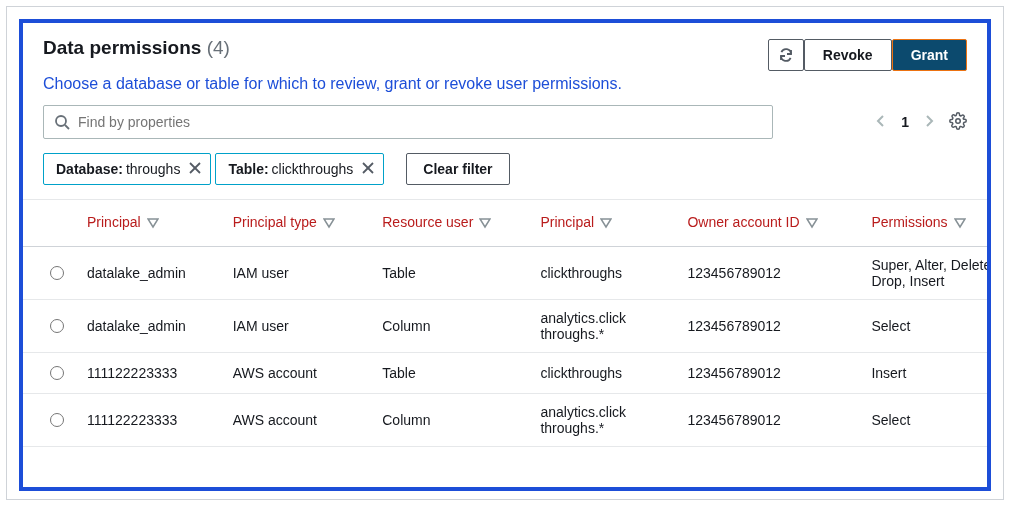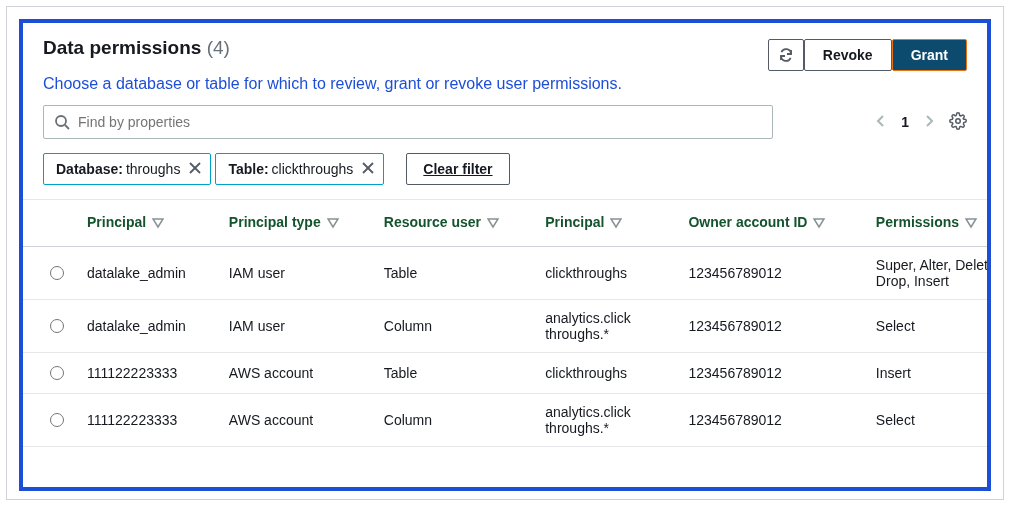--- a/index.html
+++ b/index.html
@@ -131,43 +131,42 @@
     margin-left: 8px;
     cursor: pointer;
     color: #545b64;
   }
   .btn.clear {
     border: 1px solid #545b64;
     font-weight: 700;
     padding: 0 16px;
     height: 32px;
     margin-left: 18px;
-    text-decoration: underline;
   }
   
   .table-wrap {
     overflow: auto;
     border-top: 1px solid #e6e8ea;
   }
   table {
     border-collapse: collapse;
     width: 100%;
     min-width: 1010px; 
   }
   th, td {
     text-align: left;
     border-bottom: 1px solid #e6e8ea;
     font-size: 14px;
     color: #16191f;
     padding: 8px 10px;
     vertical-align: middle;
   }
   th {
-    color: #14532d;
-    font-weight: 700;
+    color: #b91c1c;
+    font-weight: 400;
     border-bottom: 1px solid #cfd3d8;
     padding-top: 14px;
     padding-bottom: 14px;
     white-space: nowrap;
   }
   td { padding-top: 10px; padding-bottom: 10px; }
   th .col-filter {
     color: #879196;
     margin-left: 6px;
   }

